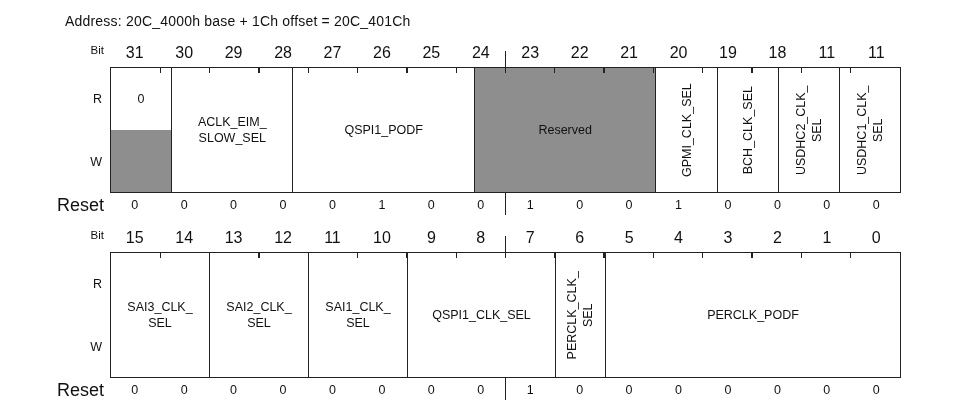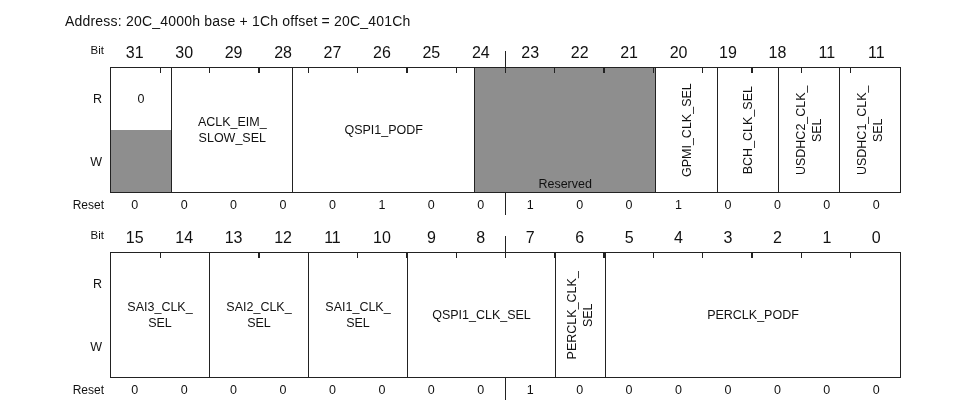--- a/index.html
+++ b/index.html
@@ -27,28 +27,28 @@
   .rwlab{position:absolute;right:2px;transform:translateY(-50%);font-size:12.5px;}
   .rwlab.r{top:31.5px;}
   .rwlab.w{top:94.5px;}
   .regtable{position:relative;width:791px;margin-left:6px;display:flex;
     border:1.5px solid var(--line);box-sizing:border-box;background:#fff;}
   .field{position:relative;display:flex;align-items:center;justify-content:center;
     text-align:center;font-size:12.5px;line-height:1.3;min-width:0;}
   .field.bordered{border-right:1.3px solid var(--line);}
   .htext,.vtext{white-space:pre-line;}
   .vtext{transform:rotate(-90deg);}
-  .field.reserved{background:var(--gray);align-items:flex-end;}
+  .field.reserved{background:var(--gray);}
   .field.split{flex-direction:column;align-items:stretch;}
   .halftop{height:50%;display:flex;align-items:center;justify-content:center;}
   .halfbot{height:50%;background:var(--gray);}
   .tick{position:absolute;top:0;width:1.3px;height:5px;background:var(--line);}
   
   .resetrow{height:24px;}
-  .resetrow .rowlabel{font-size:12px;align-self:center;}
+  .resetrow .rowlabel{font-size:18px;align-self:center;}
   .resetrow .cells{height:24px;align-items:center;}
   .resetval{font-size:12.5px;text-align:center;align-self:center;}
   .resetrow .byteline{height:22px;top:0;}
 </style>
 </head>
 <body>
 
 <div class="page" style="--gray: #8e8e8e; --line: #222222;">
   <div class="address">Address: 20C_4000h base + 1Ch offset = 20C_401Ch</div>
   <div id="registers">

